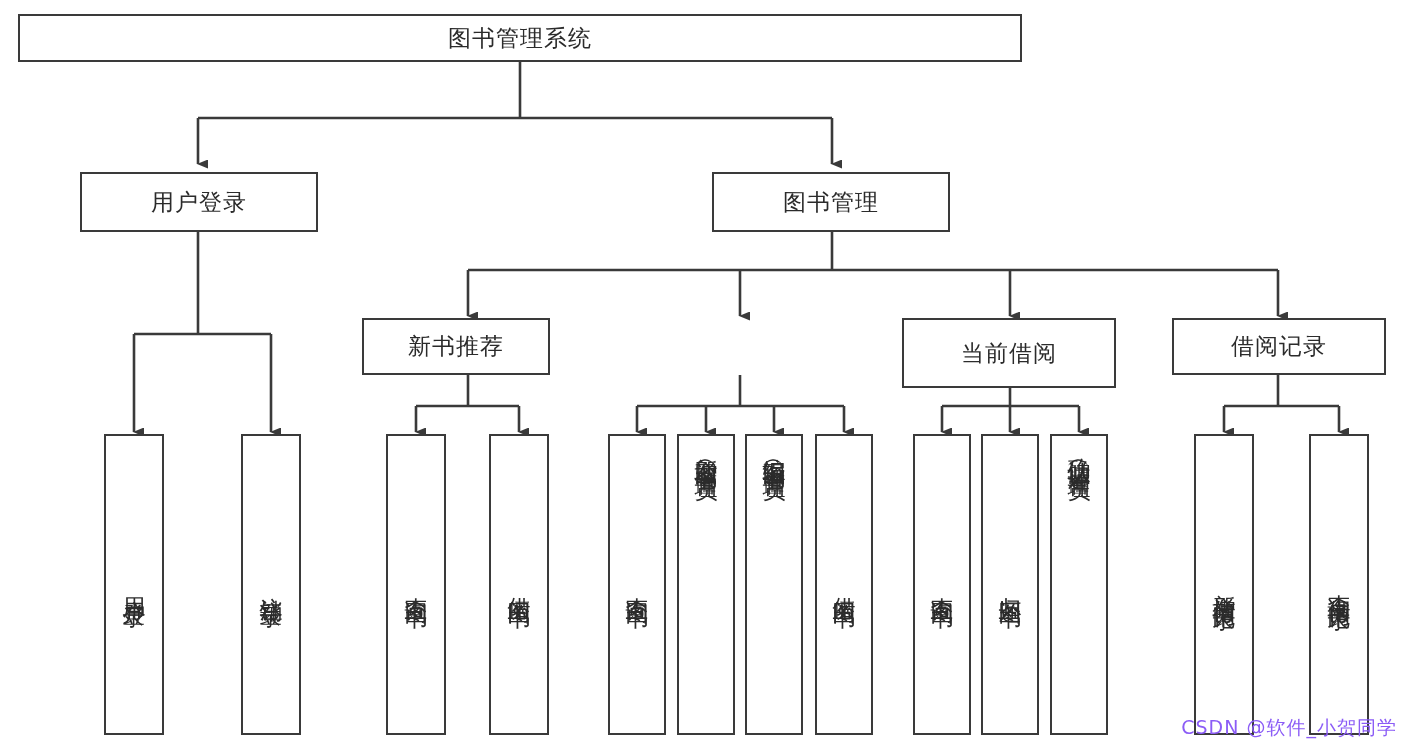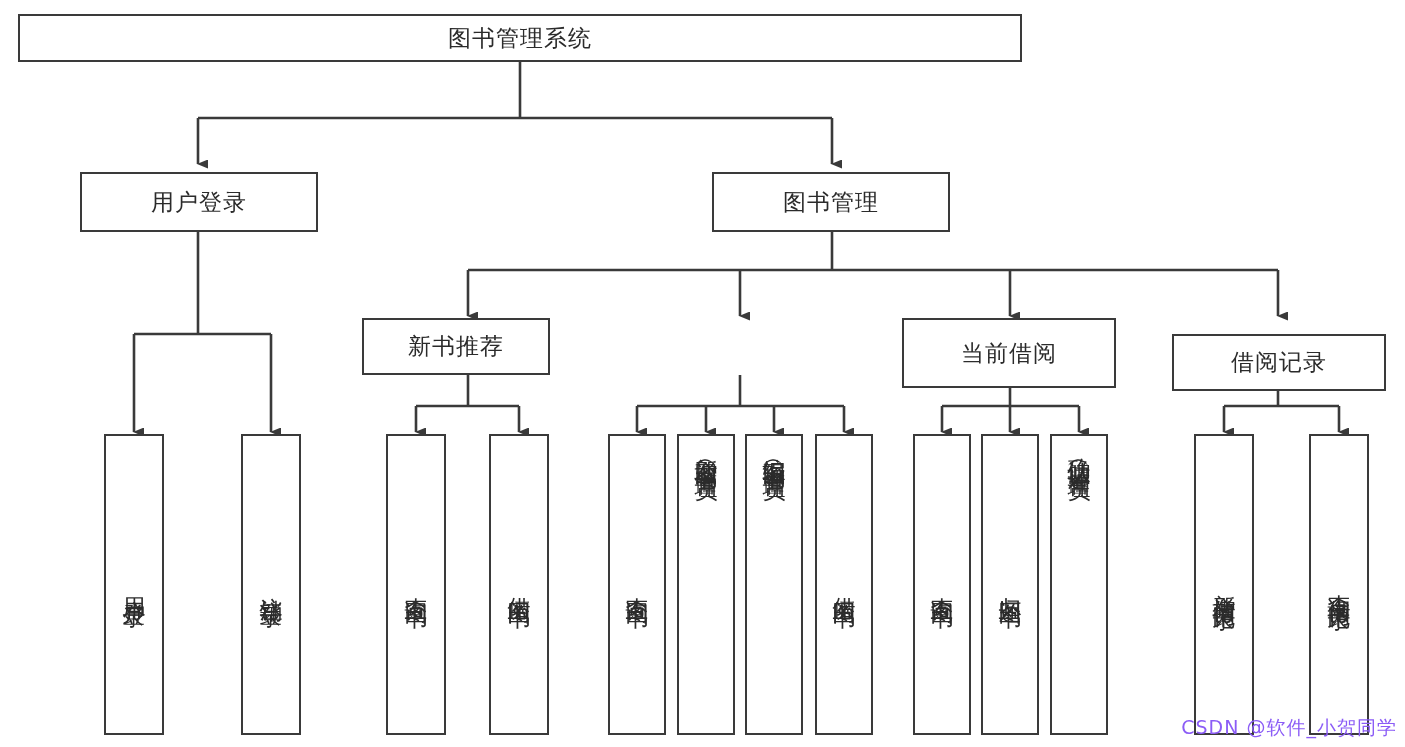--- a/index.html
+++ b/index.html
@@ -128,21 +128,21 @@
   <div class="node horiz" style="left:712px;top:172px;width:238px;height:60px;">
     <span class="lbl">图书管理</span>
   </div>
 
   <div class="node horiz" style="left:362px;top:318px;width:188px;height:57px;">
     <span class="lbl">新书推荐</span>
   </div>
   <div class="node horiz" style="left:902px;top:318px;width:214px;height:70px;">
     <span class="lbl">当前借阅</span>
   </div>
-  <div class="node horiz" style="left:1172px;top:318px;width:214px;height:57px;margin-top:16px;">
+  <div class="node horiz" style="left:1172px;top:318px;width:214px;height:57px;">
     <span class="lbl">借阅记录</span>
   </div>
 
   <div class="node vert" style="left:104px;top:434px;width:60px;height:301px;">
     <span class="lbl">用户登录</span>
   </div>
   <div class="node vert" style="left:241px;top:434px;width:60px;height:301px;">
     <span class="lbl">注销登录</span>
   </div>
 

